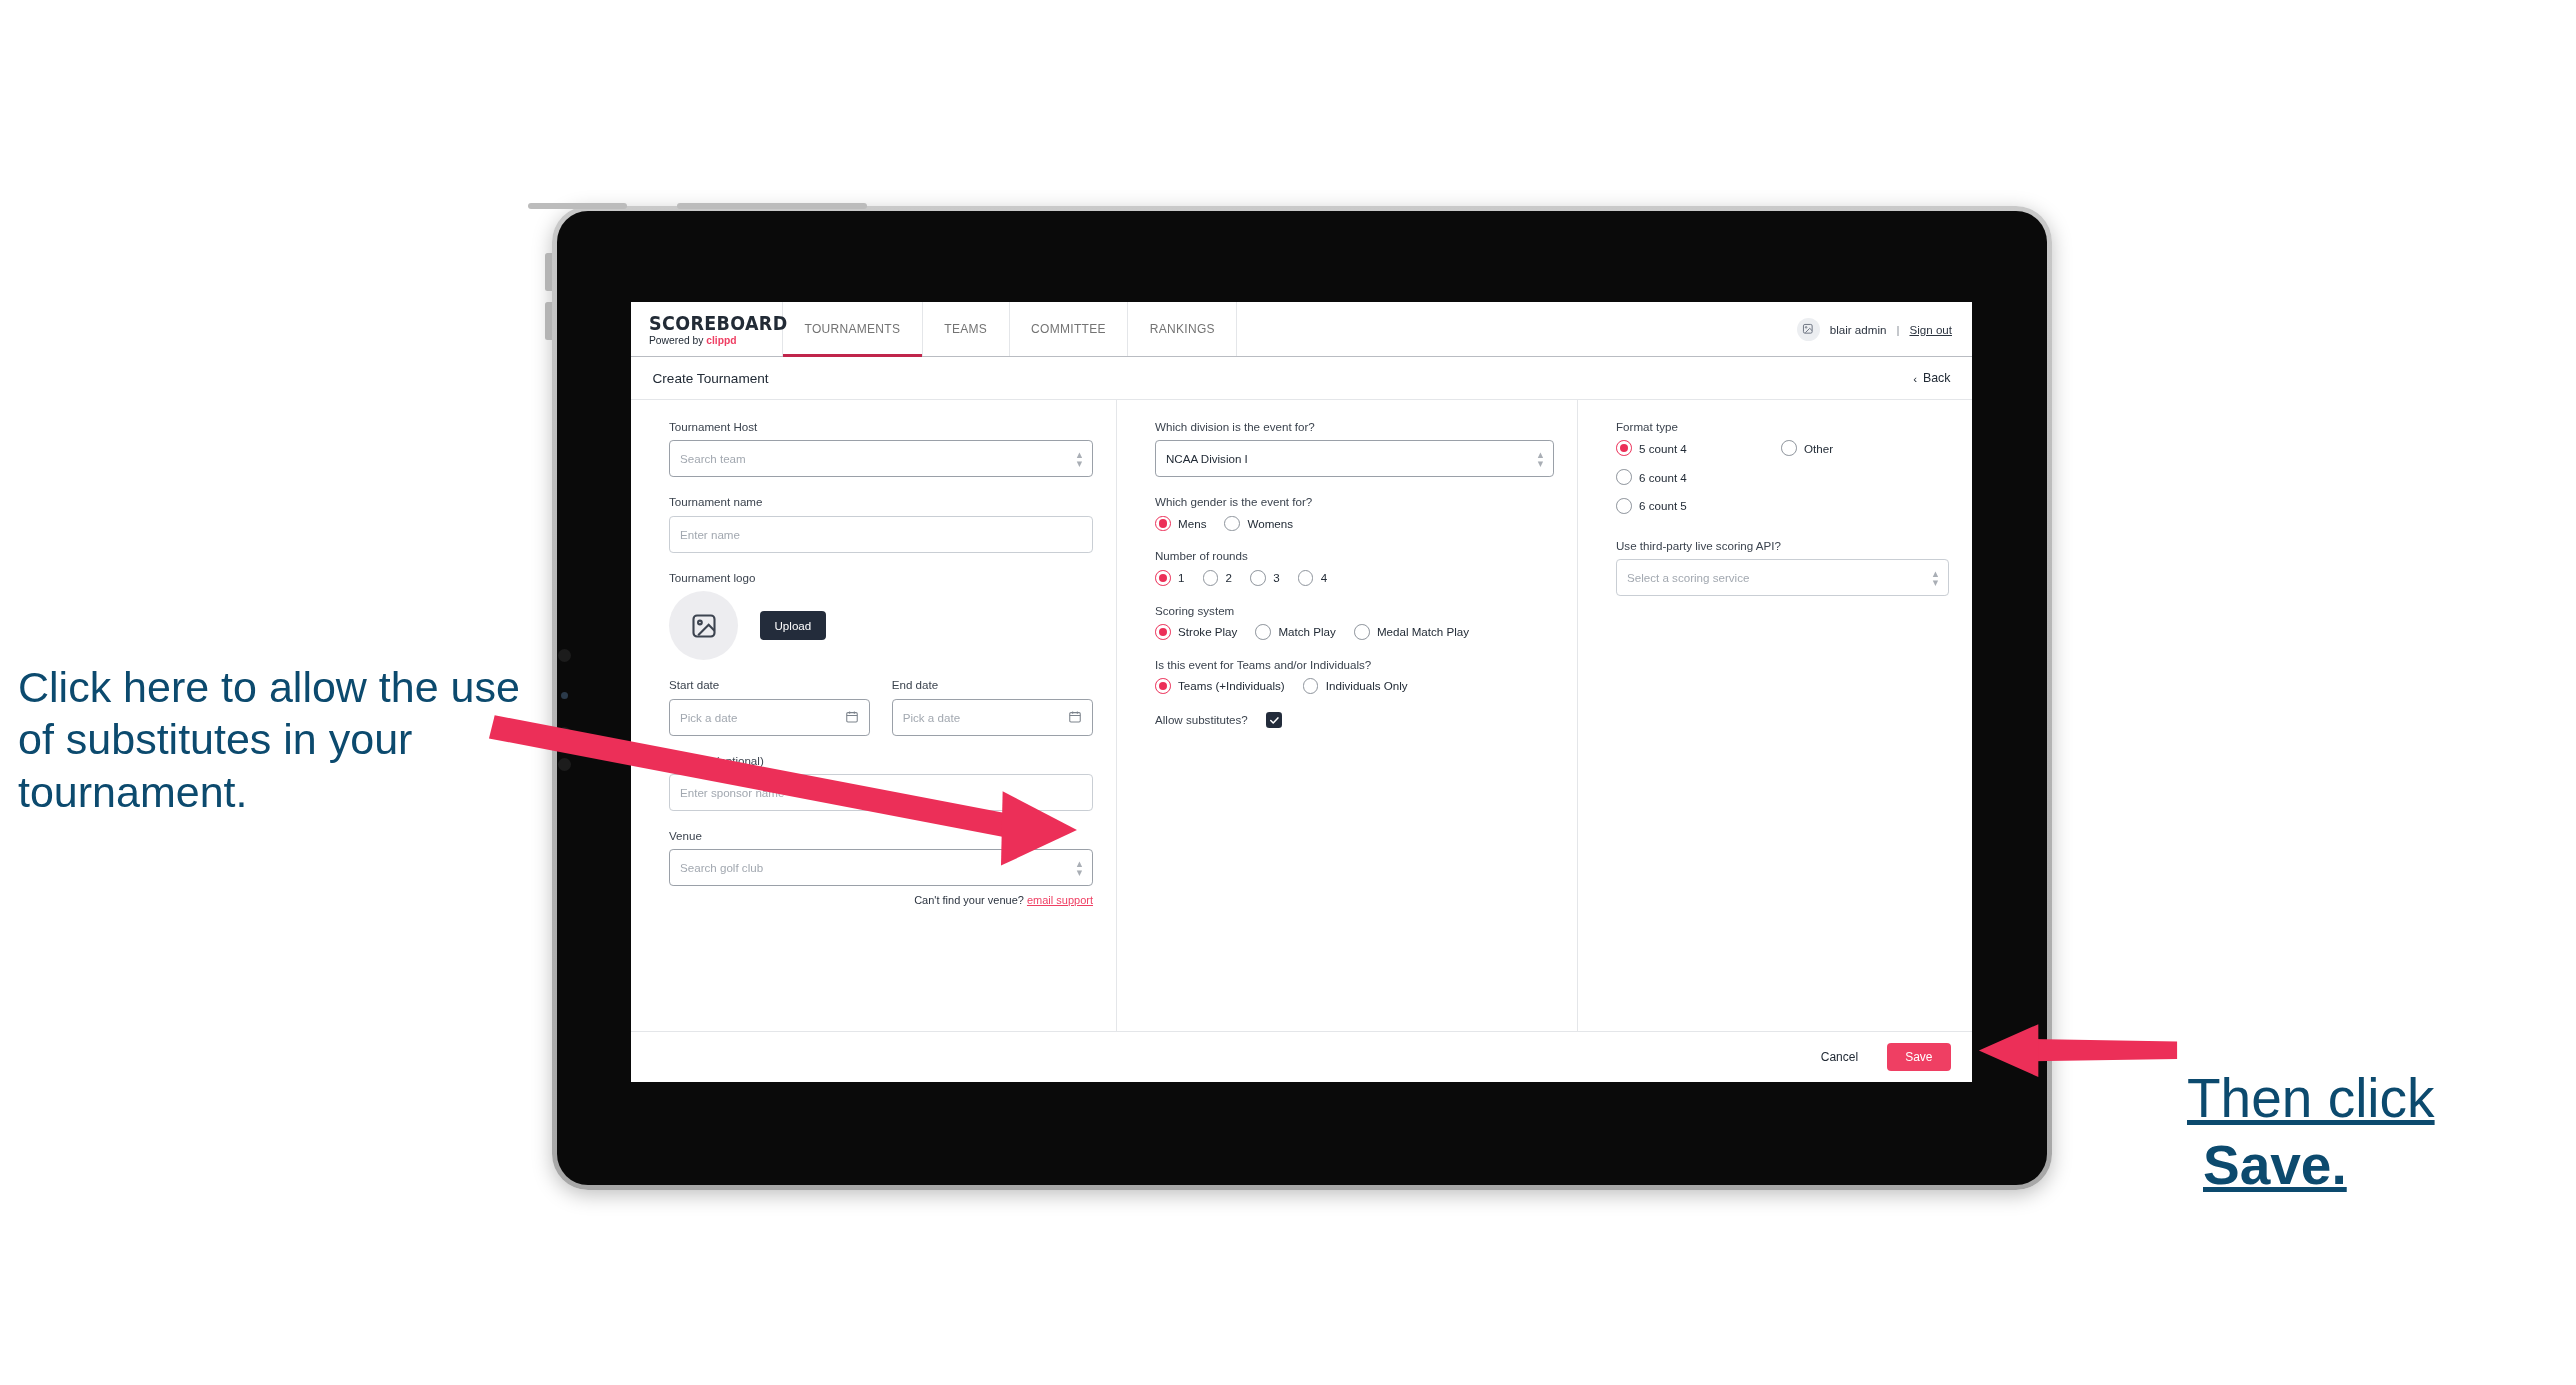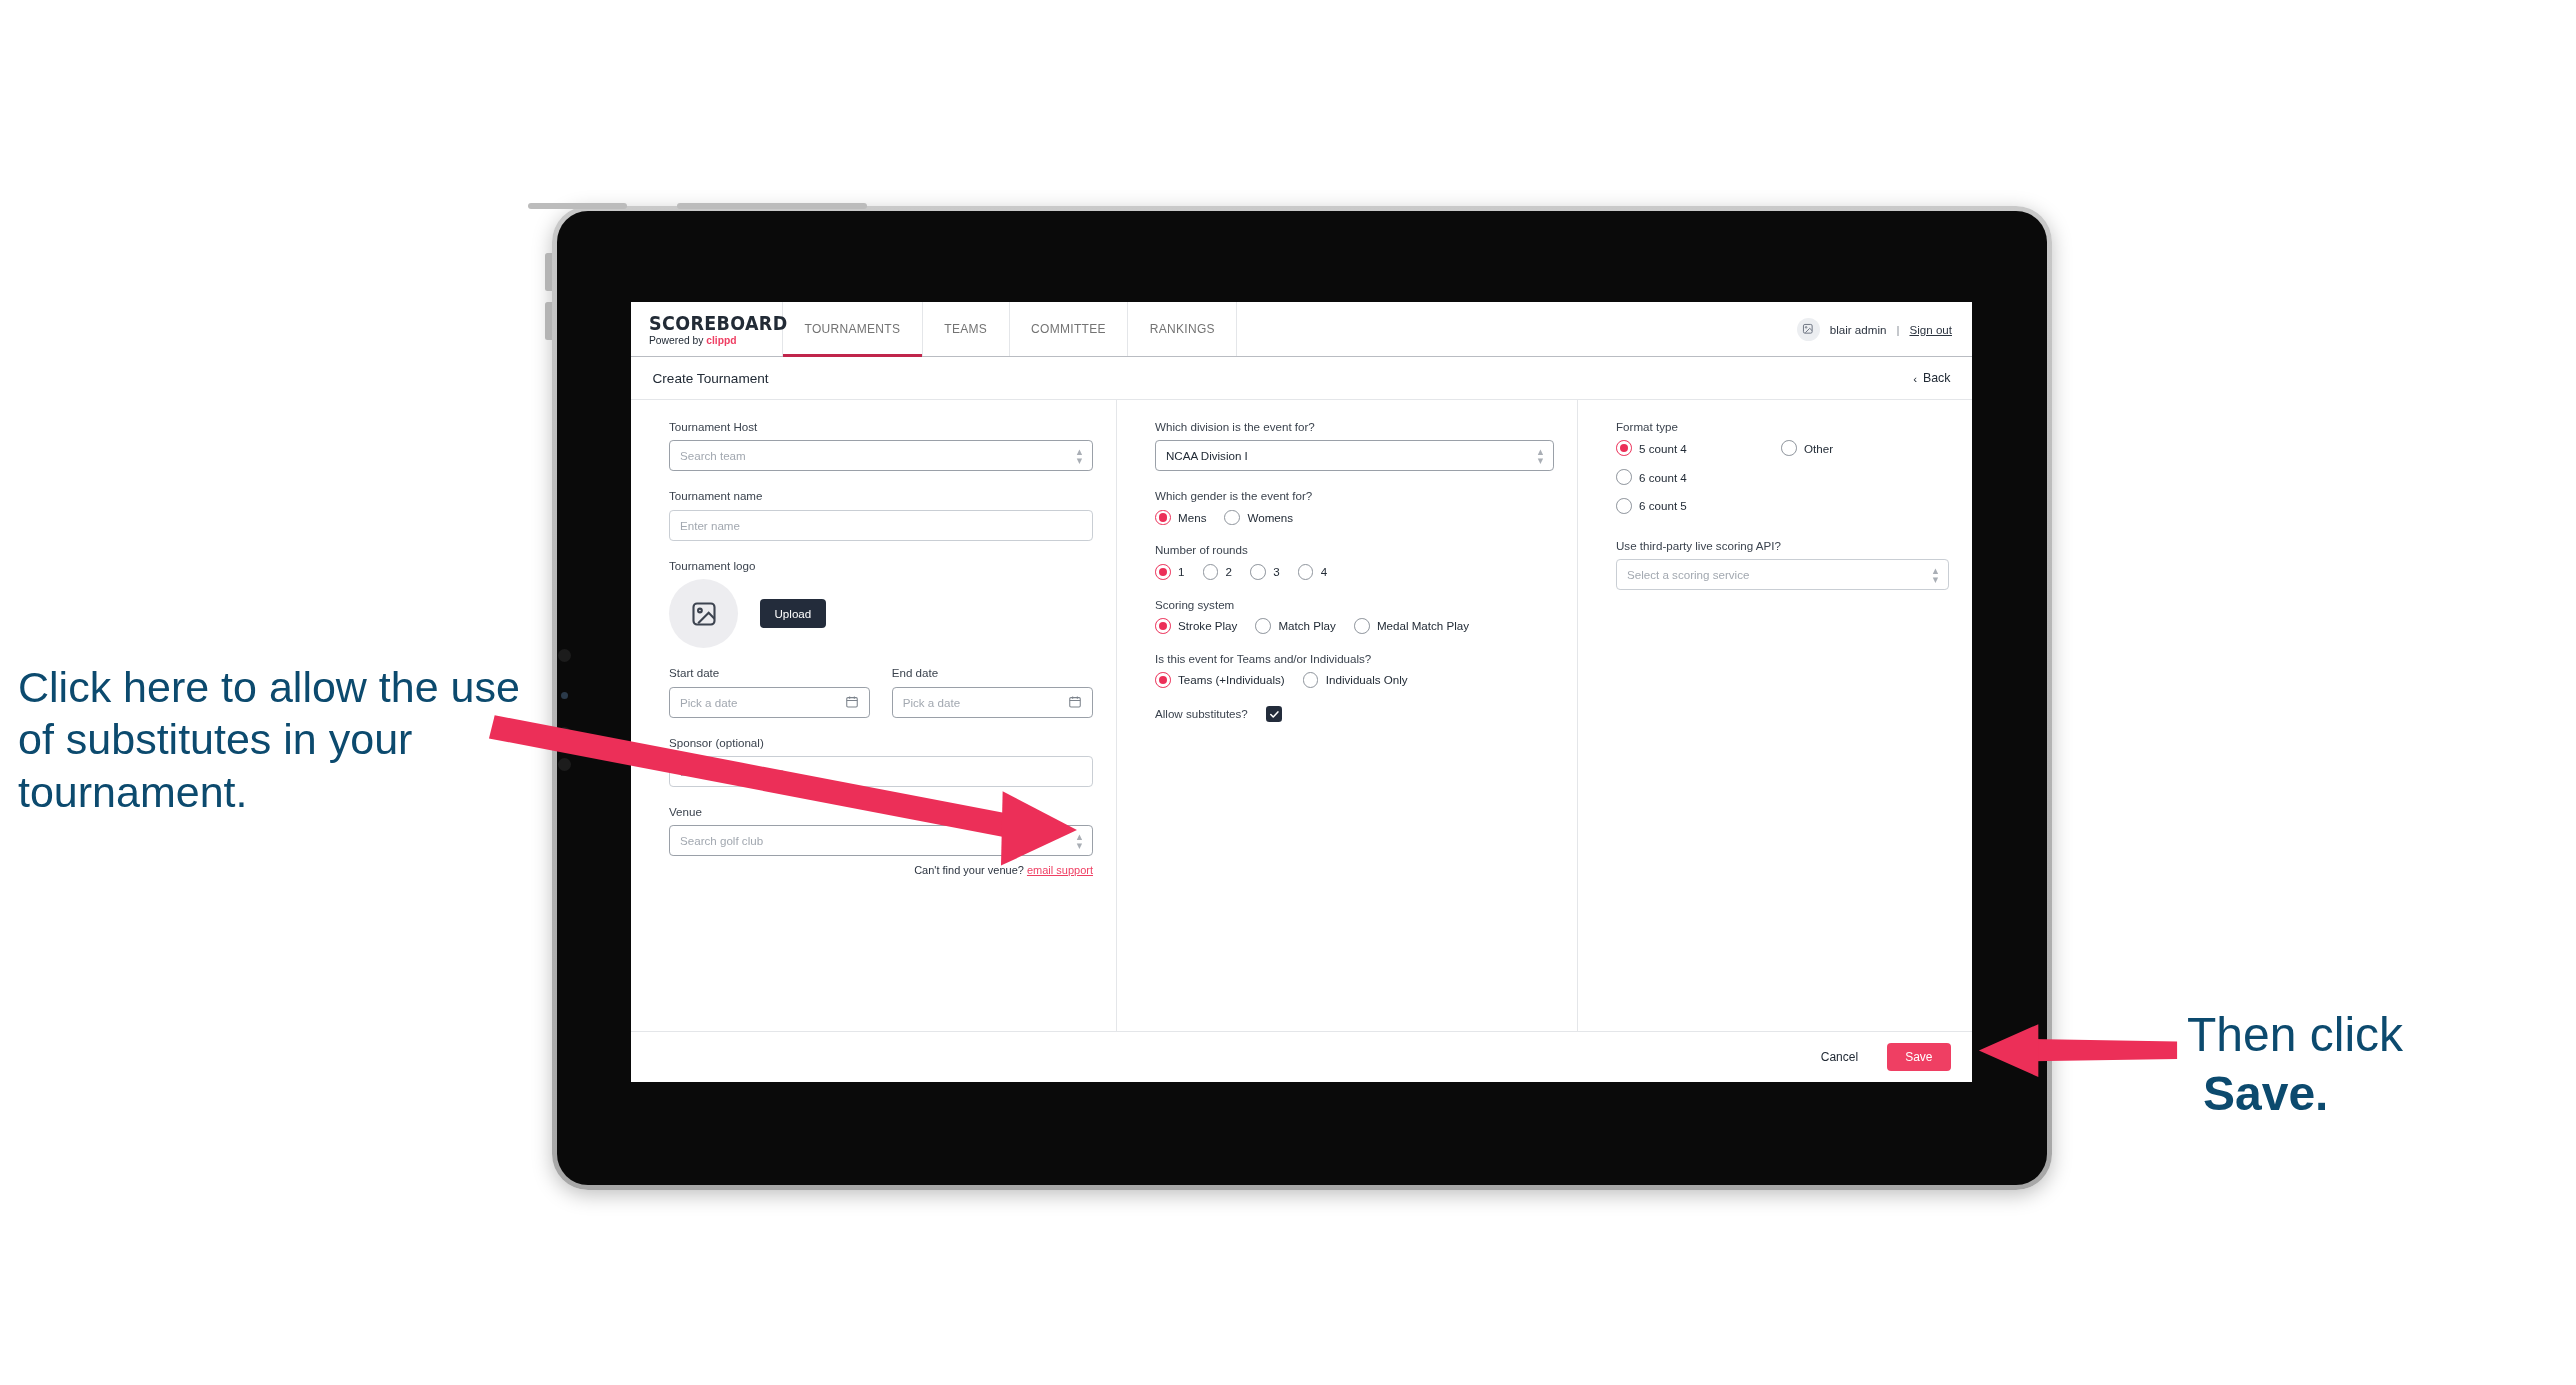--- a/index.html
+++ b/index.html
@@ -138,21 +138,21 @@
   .col-1 { width: 471px; border-right: 0.8px solid #e4e6e9; }
   .col-2 { width: 446px; border-right: 0.8px solid #e4e6e9; }
   .col-3 { flex: 1; }
 
   .field-label {
     font-size: 11.6px; color: #3b434e; margin-bottom: 7.4px;
   }
   .field-group { margin-bottom: 18px; }
 
   .input, .select {
-    width: 100%; height: 31px;
+    width: 100%; height: 37px;
     border: 0.8px solid #9aa0a8; border-radius: 4.1px;
     background: #fff;
     display: flex; align-items: center;
     padding: 6px 10px;
     font-size: 11.6px;
   }
   .input.light { border-color: #c9ced4; }
   .ph { color: #a2a8b0; font-size: 11.6px; }
   .val { color: #222b36; font-size: 11.6px; }
   .updown {
@@ -232,22 +232,22 @@
     position: absolute;
     font-family: "Liberation Sans", sans-serif;
     color: #0c4a6e;
     line-height: 1.22;
   }
   #annot-left {
     left: 18px; top: 661px;
     width: 529px; font-size: 43px;
   }
   #annot-right {
-    left: 2187px; top: 1006px;
-    width: 363px; font-size: 48px;
+    left: 2187px; top: 1065px;
+    width: 363px; font-size: 55px; text-decoration: underline;
   }
   #annot-right .bold { font-weight: 700; margin-left: 16px; }
 
   .arrow-svg { position: absolute; left: 0; top: 0; pointer-events: none; }
 </style>
 </head>
 <body>
 
 <div id="stage">
 

